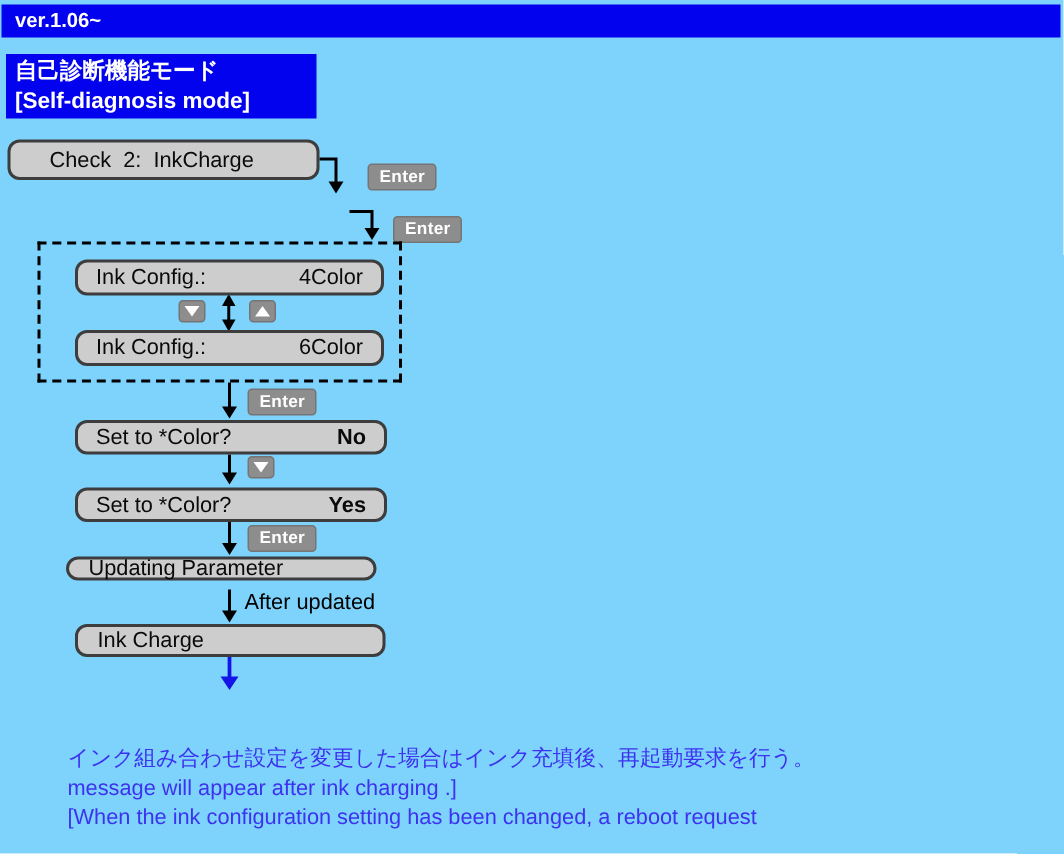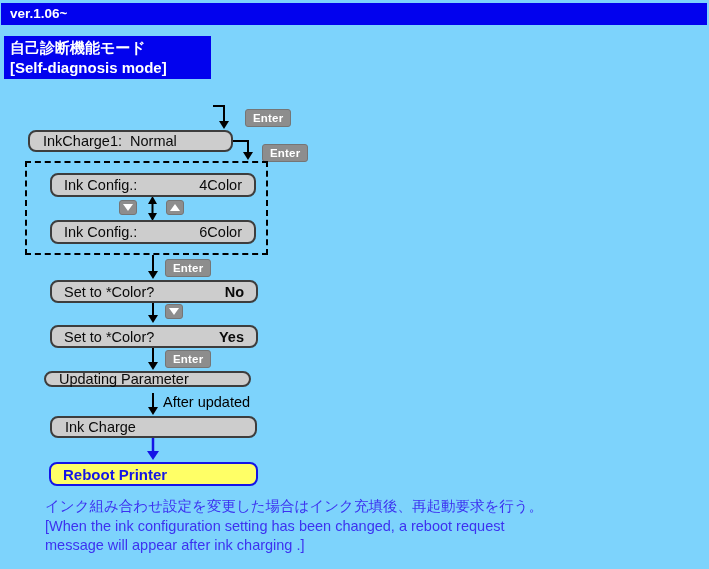--- a/index.html
+++ b/index.html
@@ -107,28 +107,28 @@
       <polygon points="148,407 158,407 153,415"></polygon>
     </g>
     <g stroke="#1414e6" stroke-width="2.5" fill="none">
       <line x1="153" y1="438" x2="153" y2="452"></line>
     </g>
     <g fill="#1414e6" stroke="none">
       <polygon points="147,451 159,451 153,460"></polygon>
     </g>
   </svg>
 
+  <div class="gbox b-check">
+    <span>Check  2:  InkCharge</span>
+  </div>
 
   <div class="enter e1">
     <span>Enter</span>
   </div>
 
-  <div class="gbox b-ink1">
-    <span>InkCharge1:  Normal</span>
-  </div>
 
   <div class="enter e2">
     <span>Enter</span>
   </div>
 
   <div class="dashedbox"></div>
 
   <div class="gbox b-cfg4">
     <span>Ink Config.:</span>
     <span class="rightval" style="font-weight:normal">4Color</span>
@@ -172,23 +172,20 @@
     <span>Updating Parameter</span>
   </div>
 
   <div class="lbl-updated">After updated</div>
 
   <div class="gbox b-inkchg">
     <span>Ink Charge</span>
   </div>
 
 
-  <div class="b-reboot">
-    <span>Reboot Printer</span>
-  </div>
 
   <div class="note">
     <div class="jp">インク組み合わせ設定を変更した場合はインク充填後、再起動要求を行う。</div>
+    <div>message will appear after ink charging .]</div>
     <div>[When the ink configuration setting has been changed, a reboot request</div>
-    <div>message will appear after ink charging .]</div>
   </div>
 
 </div>
 
 </body></html>

